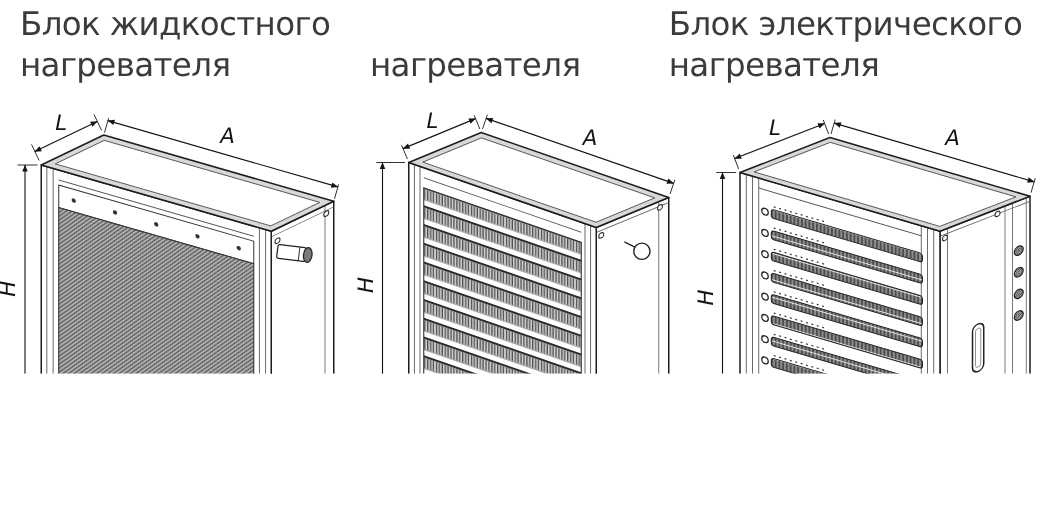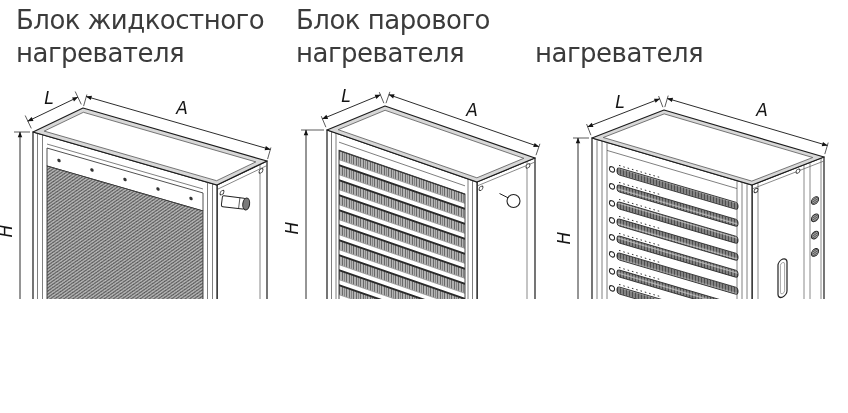--- a/index.html
+++ b/index.html
@@ -23,25 +23,25 @@
 </head>
 <body>
 
 <div id="stage">
 
   <div class="title" id="title-1">
     <span>Блок жидкостного</span><br>
     <span>нагревателя</span>
   </div>
   <div class="title" id="title-2">
-    <span>Блок парового</span><br>
+    <br>
     <span>нагревателя</span>
   </div>
   <div class="title" id="title-3">
-    <br>
+    <span>Блок электрического</span><br>
     <span>нагревателя</span>
   </div>
 
   <svg width="848" height="413" viewBox="0 0 848 413">
     <defs>
       <marker id="arr" viewBox="0 0 10 10" refX="9" refY="5" markerWidth="9.5" markerHeight="6.5" orient="auto-start-reverse">
         <path d="M0,1.2 L9.5,5 L0,8.8 z" fill="#141414"></path>
       </marker>
       <pattern id="p-mesh" width="3.2" height="3.2" patternUnits="userSpaceOnUse">
         <rect width="3.2" height="3.2" fill="#c4c4c4"></rect>

